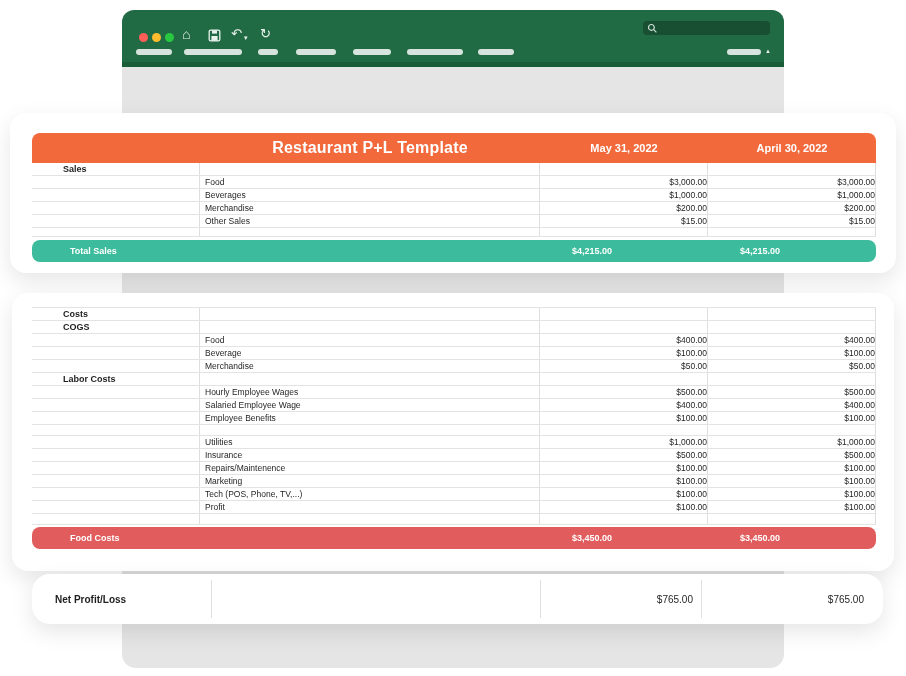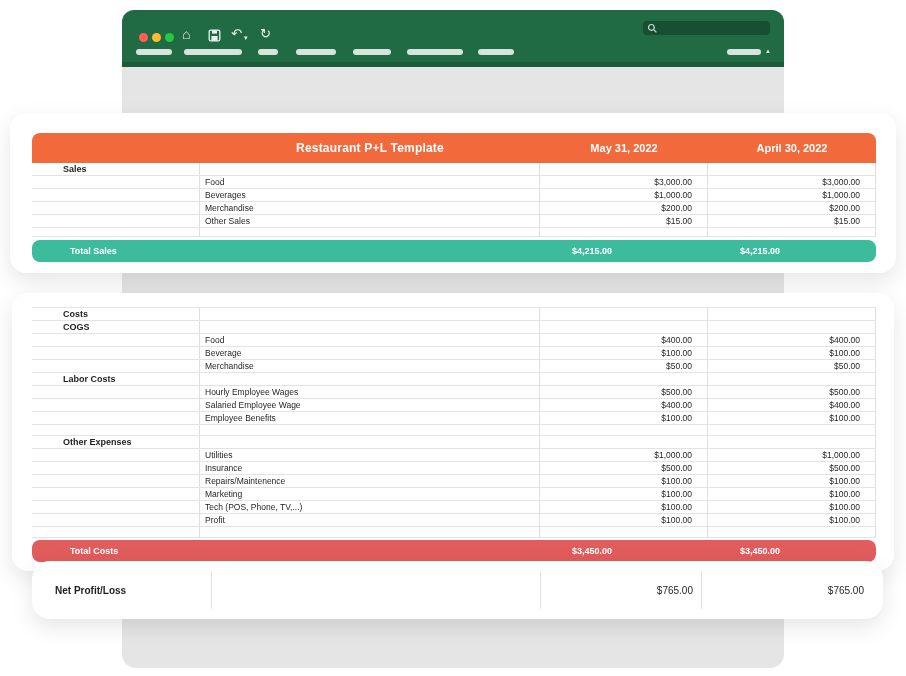--- a/index.html
+++ b/index.html
@@ -18,39 +18,39 @@
   .searchbox{position:absolute;left:521px;top:11px;width:127px;height:14px;
              background:rgba(0,0,0,0.25);border-radius:4px;display:flex;align-items:center;padding-left:4px;box-sizing:border-box;}
   .pill{position:absolute;top:39px;height:6px;border-radius:3px;background:rgba(255,255,255,0.82);}
   .collapse-tri{position:absolute;left:643px;top:38px;font-size:6px;color:rgba(255,255,255,0.9);}
 
   
   .card{position:absolute;background:#fff;border-radius:16px;
         box-shadow:0 8px 22px rgba(0,0,0,0.10);}
   .card1{left:10px;top:113px;width:886px;height:160px;}
   .card2{left:12px;top:293px;width:882px;height:278px;}
-  .card3{left:32px;top:561px;width:851px;height:58px;border-radius:18px;}
+  .card3{left:32px;top:574px;width:851px;height:50px;border-radius:18px;}
 
   .tbl{position:absolute;width:844px;}
   .tbl1{left:22px;top:20px;}
   .tbl2{left:20px;top:14px;}
 
   .hdr{display:grid;grid-template-columns:168px 340px 168px 168px;height:30px;
        background:#f2693c;border-radius:8px 8px 0 0;align-items:center;color:#fff;}
-  .hdr .title{grid-column:2;text-align:center;font-weight:bold;font-size:12px;letter-spacing:.2px;}
+  .hdr .title{grid-column:2;text-align:center;font-weight:bold;font-size:16px;letter-spacing:.2px;}
   .hdr .datecol{text-align:center;font-weight:bold;font-size:11px;}
 
   .t-row{display:grid;grid-template-columns:168px 340px 168px 168px;height:13px;
          border-bottom:1px solid #e3e3e3;box-sizing:border-box;}
   .rows2{border-top:1px solid #e3e3e3;}
   .cell{display:flex;align-items:center;font-size:8.5px;line-height:1;
         border-right:1px solid #dedede;box-sizing:border-box;overflow:hidden;}
   .c-a{padding-left:3px;}
   .c-b{padding-left:5px;}
-  .c-money{justify-content:flex-end;padding-right:15px;}
+  .c-money{justify-content:flex-end;padding-right:0;}
   .t-row.bold .c-a{font-weight:bold;font-size:9px;margin-left:28px;}
 
   .totalbar{display:grid;grid-template-columns:168px 340px 168px 168px;height:22px;
             border-radius:8px;align-items:center;color:#fff;font-weight:bold;font-size:9px;padding-left:32px;}
   .totalbar.sales{background:#3cbc9d;margin-top:3px;}
   .totalbar.costs{background:#e15c5c;margin-top:2px;}
   .totalbar .tb-label{padding-left:6px;}
   .totalbar .tb-val{text-align:left;padding-right:4px;}
 
   
@@ -214,26 +214,20 @@
             <div class="cell c-b">Employee Benefits</div>
             <div class="cell c-money">$100.00</div>
             <div class="cell c-money">$100.00</div>
           </div>
           <div class="t-row" style="height: 11px;">
             <div class="cell c-a"></div>
             <div class="cell c-b"></div>
             <div class="cell c-money"></div>
             <div class="cell c-money"></div>
           </div>
-          <div class="t-row bold">
-            <div class="cell c-a">Other Expenses</div>
-            <div class="cell c-b"></div>
-            <div class="cell c-money"></div>
-            <div class="cell c-money"></div>
-          </div>
           <div class="t-row">
             <div class="cell c-a"></div>
             <div class="cell c-b">Utilities</div>
             <div class="cell c-money">$1,000.00</div>
             <div class="cell c-money">$1,000.00</div>
           </div>
           <div class="t-row">
             <div class="cell c-a"></div>
             <div class="cell c-b">Insurance</div>
             <div class="cell c-money">$500.00</div>
@@ -264,21 +258,21 @@
             <div class="cell c-money">$100.00</div>
           </div>
           <div class="t-row" style="height: 11px;">
             <div class="cell c-a"></div>
             <div class="cell c-b"></div>
             <div class="cell c-money"></div>
             <div class="cell c-money"></div>
           </div>
         </div>
       <div class="totalbar costs">
-        <div class="tb-label">Total Costs</div>
+        <div class="tb-label">Food Costs</div>
         <div></div>
         <div class="tb-val">$3,450.00</div>
         <div class="tb-val">$3,450.00</div>
       </div>
     </div>
   </div>
 
   <div class="card card3">
     <div class="netgrid">
       <div class="netcell net-label">Net Profit/Loss</div>

